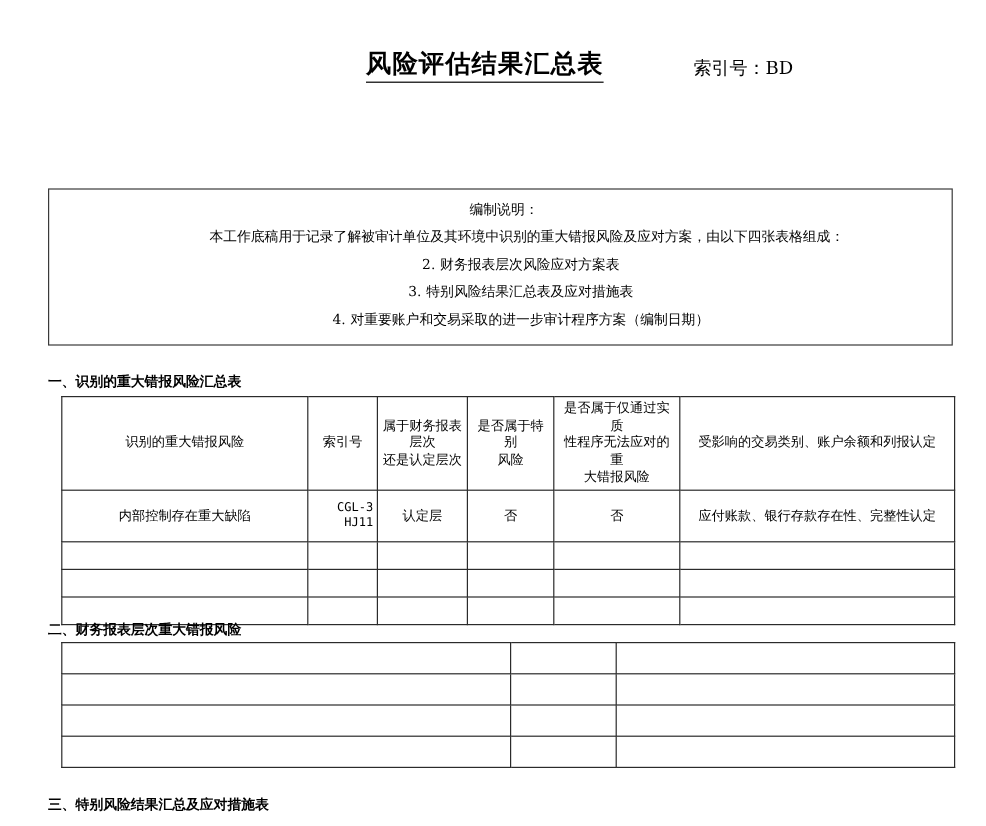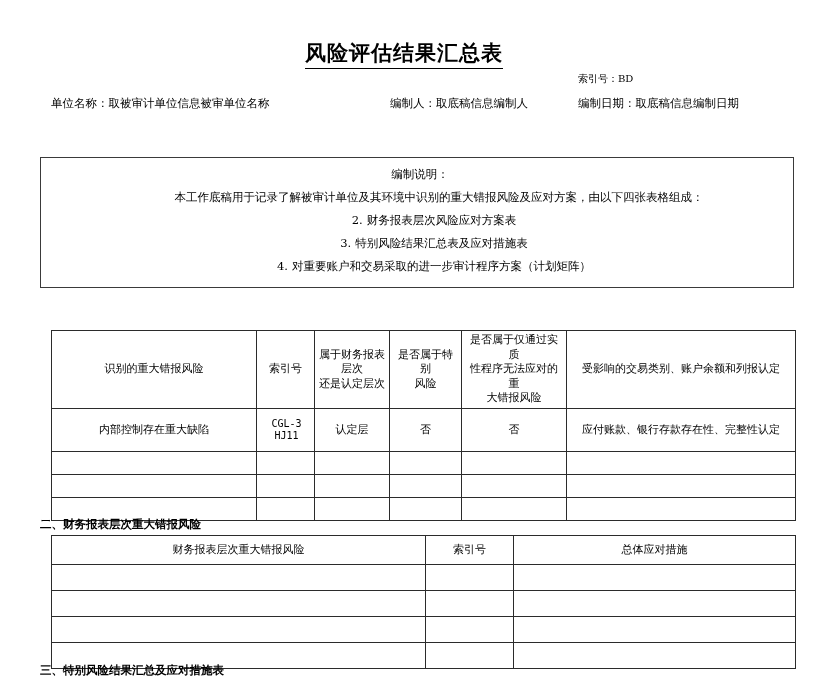--- a/index.html
+++ b/index.html
@@ -36,22 +36,22 @@
     font-size: 21px;
     font-weight: bold;
     letter-spacing: 1px;
     border-bottom: 1.5px solid #000;
     padding-bottom: 2px;
     line-height: 26px;
   }
   .index-no {
     position: absolute;
     left: 578px;
-    top: 72px;
-    font-size: 10px;
+    top: 50px;
+    font-size: 15px;
     line-height: 14px;
     white-space: nowrap;
   }
 
   
   .meta {
     position: absolute;
     left: 0;
     top: 92px;
     width: 822px;
@@ -136,21 +136,21 @@
     top: 330px;
     width: 744px;
   }
   #table1 td.r-head { height: 58px; }
   #table1 td.r-data { height: 38px; }
   #table1 td.r-blank { height: 18px; }
   #table1 td.idx {
     font-family: "DejaVu Sans Mono", "Liberation Mono", monospace;
     font-size: 10px;
     line-height: 12px;
-    text-align: center;
+    text-align: right;
     padding-left: 5px;
   }
 
   #table2 {
     left: 51px;
     top: 535px;
     width: 744px;
   }
   #table2 td.r-head { height: 24px; }
   #table2 td.r-blank { height: 21px; }
@@ -161,41 +161,37 @@
 <body>
 
 <div class="page">
 
   <div class="title-row">
     <span class="doc-title">风险评估结果汇总表</span>
   </div>
   <div class="index-no">索引号：BD</div>
 
   <div class="meta">
-    <div class="meta-row">
-      <span class="meta-c1">单位名称：取被审计单位信息被审单位名称</span>
-      <span class="meta-c2">编制人：取底稿信息编制人</span>
-      <span class="meta-c3">编制日期：取底稿信息编制日期</span>
-    </div>
   </div>
 
   <div class="desc-box">
     <div class="desc-title">编制说明：</div>
     <div class="desc-lead">本工作底稿用于记录了解被审计单位及其环境中识别的重大错报风险及应对方案，由以下四张表格组成：</div>
     <div class="desc-item">
       <span class="num">2.</span><span>财务报表层次风险应对方案表</span>
     </div>
     <div class="desc-item">
       <span class="num">3.</span><span>特别风险结果汇总表及应对措施表</span>
     </div>
     <div class="desc-item">
-      <span class="num">4.</span><span>对重要账户和交易采取的进一步审计程序方案（计划矩阵）</span>
+      <span class="num">4.</span><span>对重要账户和交易采取的进一步审计程序方案（编制日期）</span>
     </div>
   </div>
 
+  <div class="section-h" id="sec1-h">一、识别的重大错报风险汇总表</div>
 
   <table class="grid" id="table1">
     <colgroup>
       <col style="width:205px">
       <col style="width:58px">
       <col style="width:75px">
       <col style="width:72px">
       <col style="width:105px">
       <col style="width:229px">
     </colgroup>
@@ -264,25 +260,20 @@
   <div class="section-h" id="sec2-h">二、财务报表层次重大错报风险</div>
 
   <table class="grid" id="table2">
     <colgroup>
       <col style="width:374px">
       <col style="width:88px">
       <col style="width:282px">
     </colgroup>
     <tbody>
       <tr>
-        <td class="hdr r-head">财务报表层次重大错报风险</td>
-        <td class="hdr r-head">索引号</td>
-        <td class="hdr r-head">总体应对措施</td>
-      </tr>
-      <tr>
         <td class="r-blank"></td>
         <td class="r-blank"></td>
         <td class="r-blank"></td>
       </tr>
       <tr>
         <td class="r-blank"></td>
         <td class="r-blank"></td>
         <td class="r-blank"></td>
       </tr>
       <tr>

